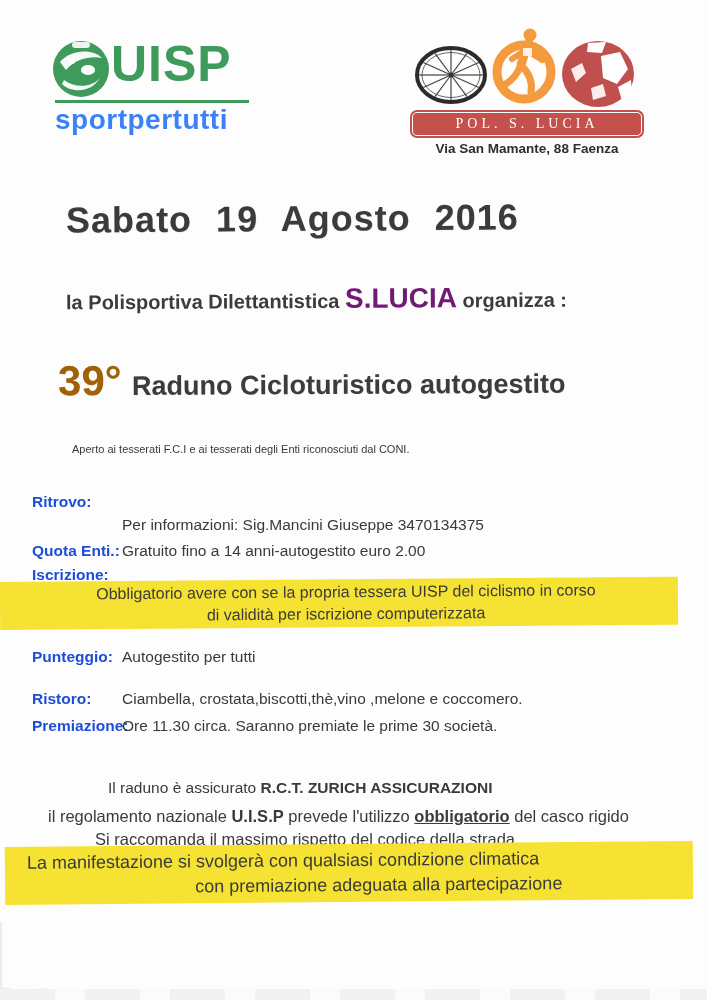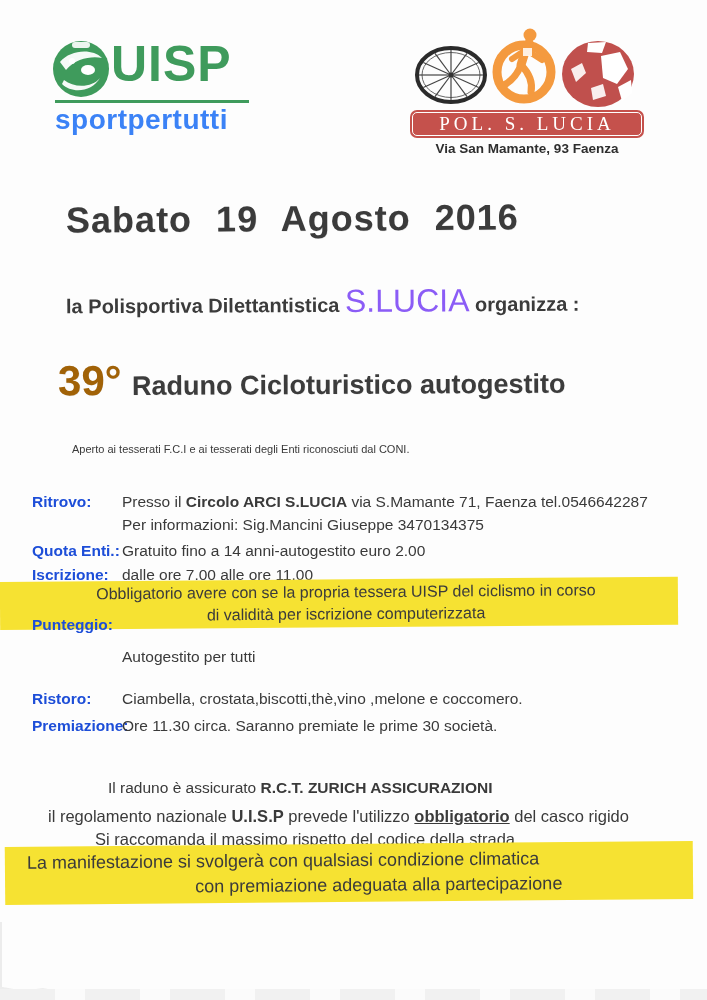--- a/index.html
+++ b/index.html
@@ -34,58 +34,58 @@
     position:absolute; left:5px; top:88px; width:234px; height:28px;
     background:#c5514c; border-radius:7px;
   }
   .pol-banner-inner {
     position:absolute; left:2px; top:2px; right:2px; bottom:2px;
     border:1.5px solid #ffffff; border-radius:5px;
     display:flex; align-items:center; justify-content:center;
   }
   .pol-banner-text {
     font-family:"Liberation Serif", serif;
-    color:#ffffff; font-size:19px; letter-spacing:4px; font-weight:400;
+    color:#ffffff; font-size:14px; letter-spacing:4px; font-weight:400;
     white-space:nowrap;
   }
   .pol-address {
     position:absolute; left:0px; top:119px; width:244px; text-align:center;
     font-size:13.5px; font-weight:bold; color:#2e2e2e;
   }
 
   
   .date-title {
     left:66px; top:198px;
     font-size:36px; font-weight:bold; color:#3b3b3b;
     word-spacing:13px; letter-spacing:1px;
     transform:rotate(-0.4deg);
     text-shadow:0.5px 0.5px 0 rgba(0,0,0,0.12);
   }
   .organizer { left:66px; top:283px; white-space:nowrap; transform:rotate(-0.3deg); }
   .organizer .o-pre, .organizer .o-post { font-size:20px; font-weight:bold; color:#3b3b3b; }
-  .organizer .o-club { font-size:32px; font-weight:normal; color:#8b5cf6; }
+  .organizer .o-club { font-size:28px; font-weight:bold; color:#701a75; }
 
   .event-title { left:58px; top:356px; white-space:nowrap; transform:rotate(-0.3deg);
     text-shadow:0.4px 0.4px 0 rgba(0,0,0,0.10); }
   .event-title .ev-num  { font-size:42px; font-weight:bold; color:#a16207; }
   .event-title .ev-rest { font-size:27px; font-weight:bold; color:#3c3c3c; margin-left:3px; }
 
   .eligibility { left:72px; top:443px; font-size:11px; color:#393939; }
 
   
   .info-label { font-size:15.5px; font-weight:bold; color:#1d4ed8; white-space:nowrap; }
   .info-value { font-size:15.5px; color:#3a3a3a; white-space:nowrap; }
   .lbl-ritrovo   { left:32px;  top:493px; }
   .val-ritrovo1  { left:122px; top:493px; }
   .val-ritrovo2  { left:122px; top:516px; }
   .lbl-quota     { left:32px;  top:542px; }
   .val-quota     { left:122px; top:542px; }
   .lbl-iscrizione{ left:32px;  top:566px; }
   .val-iscrizione{ left:122px; top:566px; }
-  .lbl-punteggio { left:32px;  top:616px; }
+  .lbl-punteggio { left:32px;  top:648px; }
   .val-punteggio { left:122px; top:648px; }
   .lbl-ristoro   { left:32px;  top:690px; }
   .val-ristoro   { left:122px; top:690px; }
   .lbl-premiazione { left:32px; top:717px; }
   .val-premiazione { left:122px; top:717px; }
   .b { font-weight:bold; }
 
   
   .band1 {
     left:0px; top:582px; width:678px; height:48px;
@@ -173,46 +173,42 @@
       <polygon points="27,3 45,2 41,13 26,12" fill="#ffffff"></polygon>
       <polygon points="57,47 70,40 71,53 61,61" fill="#ffffff"></polygon>
       <polygon points="10,29 21,23 25,33 15,42" fill="#ffffff" opacity="0.9"></polygon>
       <polygon points="30,48 42,44 45,56 32,60" fill="#ffffff" opacity="0.9"></polygon>
     </svg>
     <div class="pol-banner">
       <div class="pol-banner-inner">
         <span class="pol-banner-text">POL. S. LUCIA</span>
       </div>
     </div>
-    <div class="pol-address">Via San Mamante, 93 Faenza</div>
+    <div class="pol-address">Via San Mamante, 88 Faenza</div>
   </div>
 
   <div class="abs date-title">Sabato 19 Agosto 2016</div>
 
   <div class="abs organizer">
     <span class="o-pre">la Polisportiva Dilettantistica </span><span class="o-club">S.LUCIA</span><span class="o-post">  organizza :</span>
   </div>
 
   <div class="abs event-title">
     <span class="ev-num">39°</span><span class="ev-rest"> Raduno Cicloturistico autogestito</span>
   </div>
 
   <div class="abs eligibility">Aperto ai tesserati F.C.I e ai tesserati degli Enti riconosciuti dal CONI.</div>
 
   <div class="abs info-label lbl-ritrovo">Ritrovo:</div>
-  <div class="abs info-value val-ritrovo1">
-    <span>Presso il </span><span class="b">Circolo ARCI S.LUCIA</span><span>  via S.Mamante 71, Faenza  tel.0546642287</span>
-  </div>
   <div class="abs info-value val-ritrovo2">Per informazioni: Sig.Mancini Giuseppe  3470134375</div>
 
   <div class="abs info-label lbl-quota">Quota Enti.:</div>
   <div class="abs info-value val-quota">Gratuito fino a 14 anni-autogestito euro 2.00</div>
 
   <div class="abs info-label lbl-iscrizione">Iscrizione:</div>
-  <div class="abs info-value val-iscrizione">dalle ore  7.00 alle ore  11.00</div>
 
   <div class="abs band1">
     <div class="h-line">Obbligatorio avere con se la propria tessera UISP del ciclismo in corso</div>
     <div class="h-line">di validità per iscrizione computerizzata</div>
   </div>
 
   <div class="abs info-label lbl-punteggio">Punteggio:</div>
   <div class="abs info-value val-punteggio">Autogestito per tutti</div>
 
   <div class="abs info-label lbl-ristoro">Ristoro:</div>

